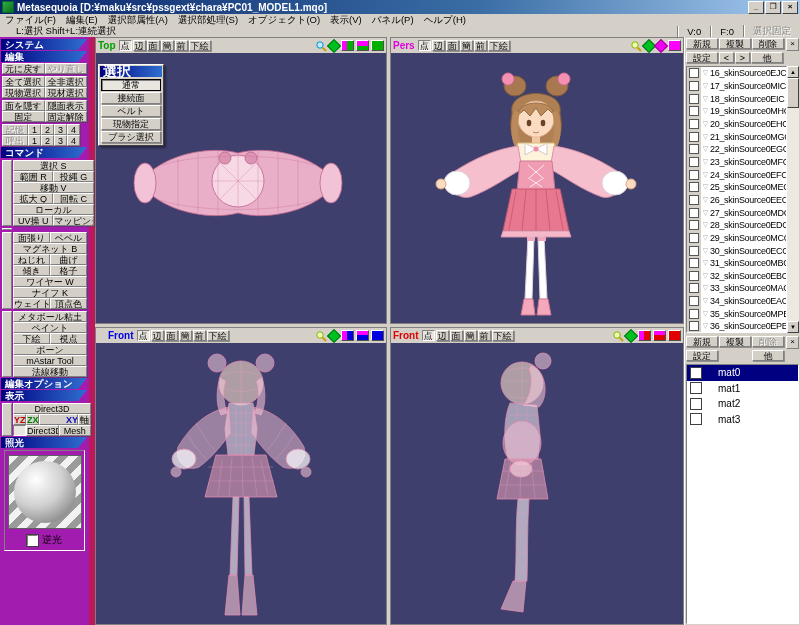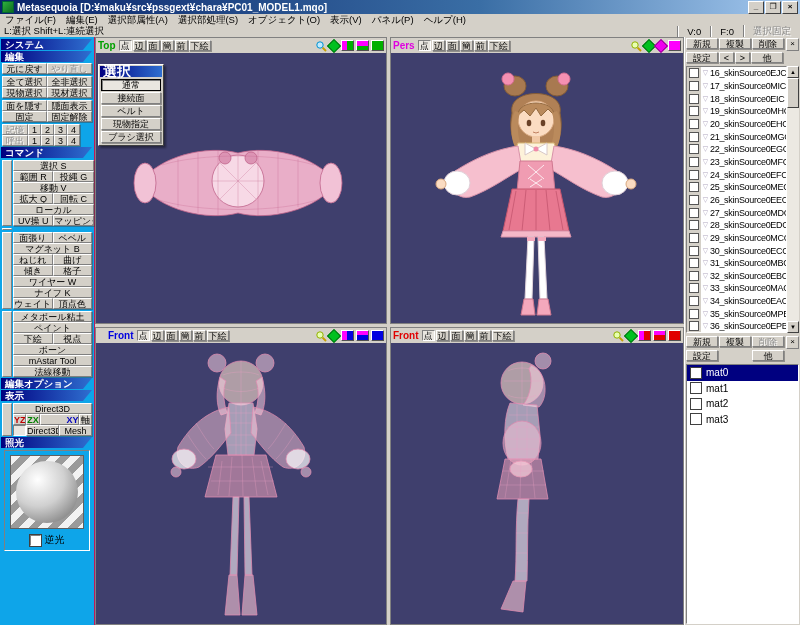--- a/index.html
+++ b/index.html
@@ -12,31 +12,31 @@
   .app-icon{width:10px;height:10px;margin-right:3px;background:linear-gradient(135deg,#2fae3e,#0c6e1e);
     border:1px solid #063;flex:none;}
   .title-text{flex:1;white-space:nowrap;overflow:hidden;}
   .win-btn{width:14px;height:11px;margin-left:1px;background:#d4d0c8;color:#000;flex:none;
     border:1px solid;border-color:#fff #404040 #404040 #fff;font-size:8px;line-height:10px;text-align:center;font-weight:bold;}
   .menubar{position:absolute;left:0;top:14px;width:100%;height:12px;display:flex;align-items:center;
     background:#d4d0c8;border-bottom:1px solid #e8e5e0;}
   .menu-item{padding:0 5px;white-space:nowrap;font-size:9.5px;}
   .statusrow{position:absolute;left:0;top:26px;width:100%;height:11px;display:flex;align-items:center;
     background:#d4d0c8;font-size:9.5px;}
-  .statusrow .hint{padding-left:4px;flex:1;white-space:nowrap;}
+  .statusrow .hint{padding-left:16px;flex:1;white-space:nowrap;}
   .sfield{border-left:1px solid #808080;box-shadow:inset 1px 0 0 #fff;padding:0 9px;white-space:nowrap;}
   .dis{color:#8a8a8a;text-shadow:1px 1px 0 #fff;}
   
   .b{background:#d4d0c8;border:1px solid;border-color:#fff #808080 #808080 #fff;
      box-shadow:1px 1px 0 rgba(64,64,64,.45);text-align:center;white-space:nowrap;overflow:hidden;
      font-size:9px;line-height:10px;height:11px;box-sizing:border-box;}
   .pressed{border-color:#808080 #fff #fff #808080;box-shadow:none;background:#e9e6e0;}
   
-  .sidebar{position:absolute;left:0;top:37px;width:95px;height:588px;background:#0ea5e9;
-    border-right:1px solid #be185d;box-sizing:border-box;padding-top:1px;}
+  .sidebar{position:absolute;left:0;top:37px;width:95px;height:588px;background:#a21caf;
+    border-right:6px solid #be185d;box-sizing:border-box;padding-top:1px;}
   .s-header{height:11px;margin:1px 2px 1px 1px;background:linear-gradient(90deg,#000080,#2f6fd0);
     color:#fff;font-size:9.5px;font-weight:bold;line-height:11px;padding-left:4px;
     clip-path:polygon(0 0,100% 0,calc(100% - 9px) 100%,0 100%);}
   .btnrow{display:flex;margin:0 2px;}
   .btnrow .b{flex:1;}
   .btnrow .slot{flex:0 0 13px;}
   .btnrow .lbl{flex:0 0 26px;}
   .gap{height:2px;}
   .group{display:flex;margin:2px 2px 0 2px;}
   .gtab{flex:0 0 8px;margin-right:1px;background:#d4d0c8;border:1px solid;border-color:#fff #808080 #808080 #fff;}
@@ -95,21 +95,21 @@
   .rtri{flex:0 0 9px;color:#b0a8c0;font-size:7px;text-align:center;}
   .rname{font-size:9px;white-space:nowrap;letter-spacing:-0.3px;}
   .sb{position:absolute;right:1px;top:29px;width:12px;height:267px;background:#ece9e2;}
   .sbtn{position:absolute;left:0;width:12px;height:12px;background:#d4d0c8;border:1px solid;
     border-color:#fff #404040 #404040 #fff;font-size:6px;line-height:10px;text-align:center;box-sizing:border-box;}
   .up{top:0;} .down{bottom:0;}
   .sthumb{position:absolute;left:0;top:12px;width:12px;height:30px;background:#d4d0c8;border:1px solid;
     border-color:#fff #404040 #404040 #fff;box-sizing:border-box;}
   .matlist{position:absolute;left:1px;right:1px;top:327px;bottom:1px;background:#fff;
     border:1px solid;border-color:#808080 #fff #fff #808080;box-sizing:border-box;}
-  .mrow{height:15.5px;display:flex;align-items:center;gap:4px;padding-left:3px;font-size:10px;}
+  .mrow{height:15.5px;display:flex;align-items:center;gap:16px;padding-left:3px;font-size:10px;}
   .mchk{width:10px;height:10px;background:#fff;border:1px solid #404040;flex:none;}
   .mrow.selected{background:#000080;color:#fff;}
   svg{display:block;}
 </style>
 </head>
 <body>
 
 <div class="app">
 
   <div class="titlebar">

